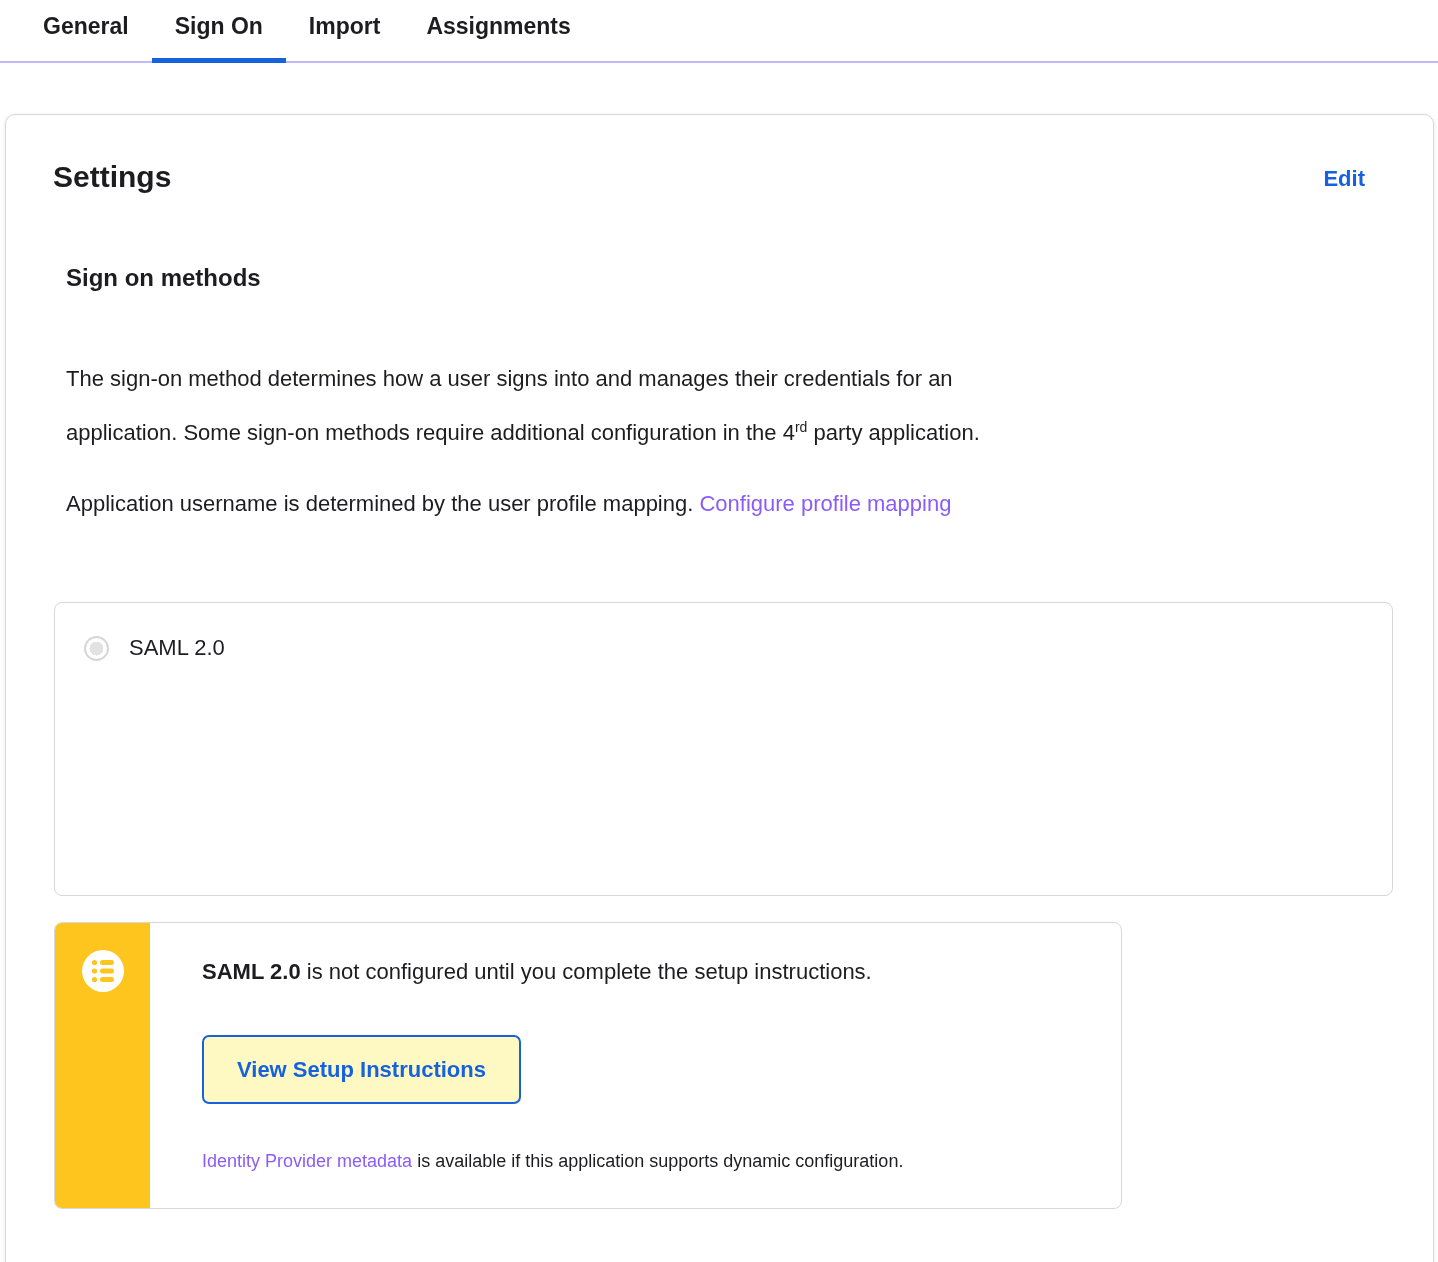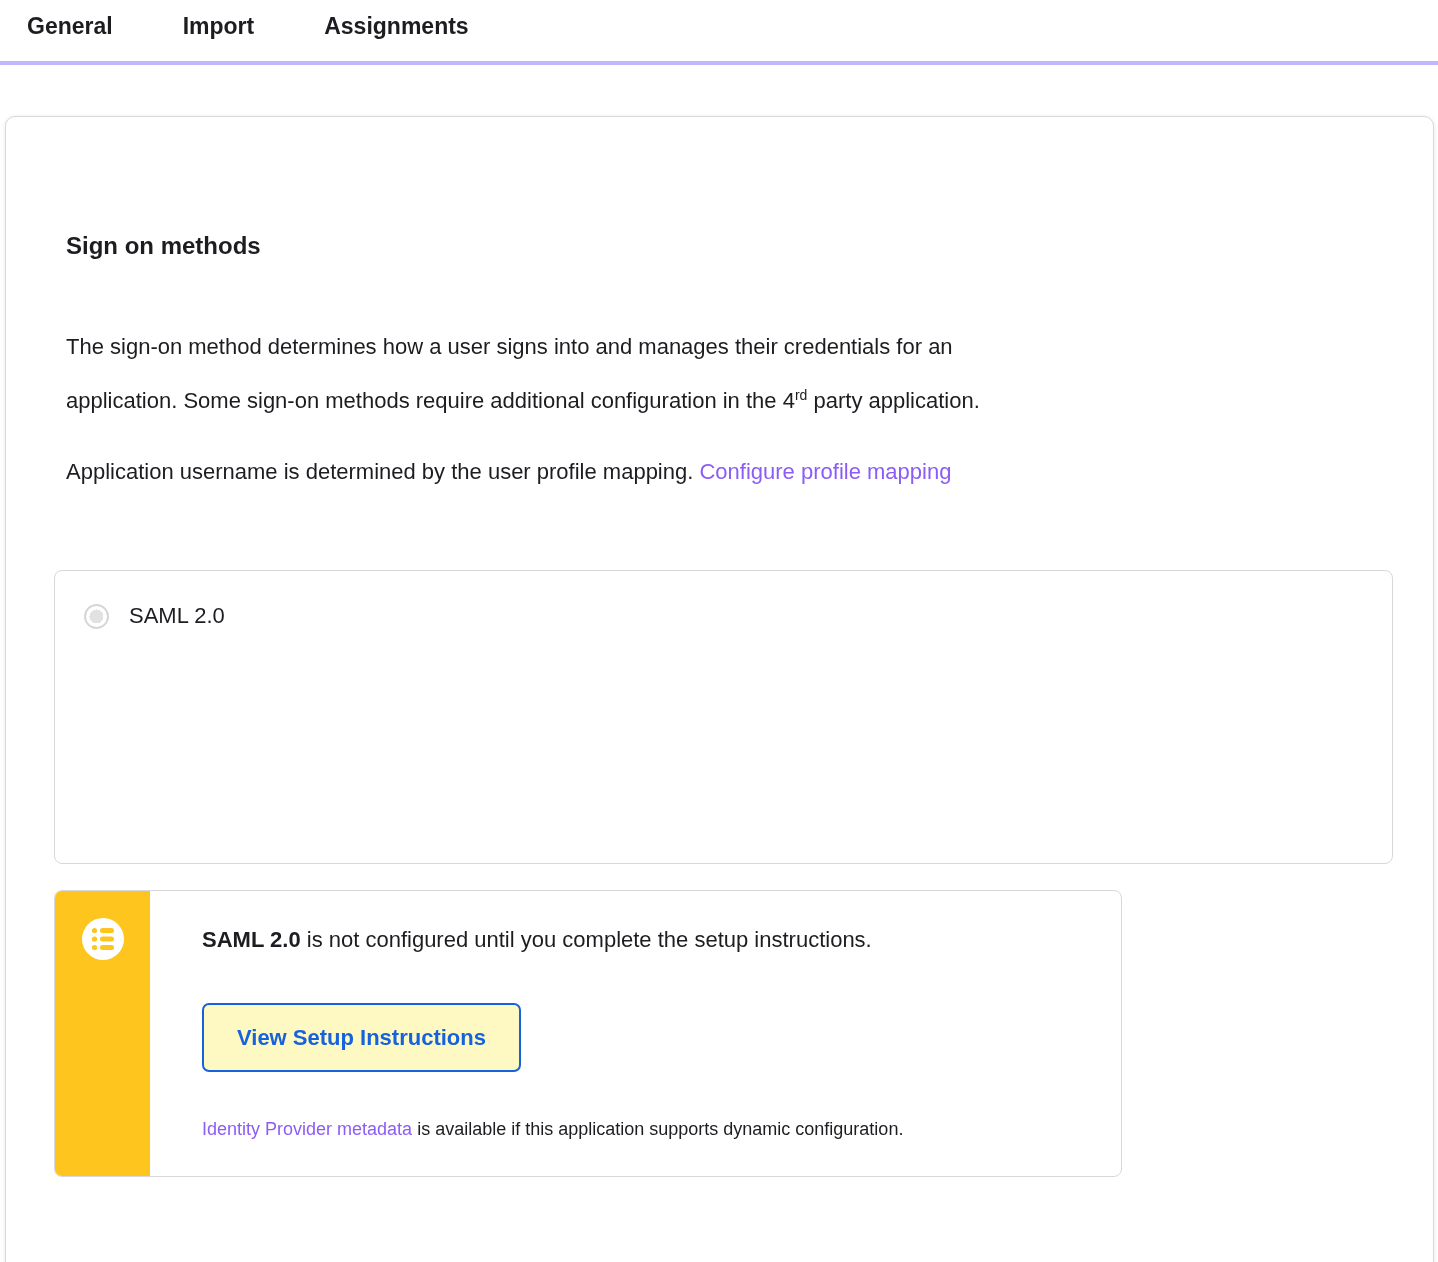--- a/index.html
+++ b/index.html
@@ -7,23 +7,22 @@
     width: 1438px; height: 1262px;
     background: #ffffff;
     font-family: "Liberation Sans", sans-serif;
     color: #1d1d21;
     overflow: hidden;
   }
 
   
   .tabbar {
     display: flex;
-    gap: 24px;
-    padding-left: 4px;
-    border-bottom: 4px solid #c4b5fd;
+    padding-left: 20px;
+    border-bottom: 2px solid #c4b5fd;
   }
   .tab {
     font-size: 23px;
     font-weight: 700;
     padding: 13px 23px 18px 23px;
     border-bottom: 5px solid transparent;
     margin-bottom: -2px;
     cursor: pointer;
     white-space: nowrap;
   }
@@ -142,27 +141,32 @@
     line-height: 65px;
     cursor: pointer;
   }
   .metadata-line { margin-top: 43px; font-size: 18px; line-height: 28px; }
 </style>
 </head>
 <body>
 
 <nav class="tabbar">
   <div class="tab">General</div>
+  <div class="tab active">Sign On</div>
   <div class="tab">Import</div>
   <div class="tab">Assignments</div>
 </nav>
 
 <section class="card">
   <div class="card-inner">
 
+    <div class="card-header">
+      <h1 class="card-title">Settings</h1>
+      <a class="edit-link">Edit</a>
+    </div>
 
     <div class="section">
       <h2 class="section-heading">Sign on methods</h2>
 
       <p class="para">
         <span>The sign-on method determines how a user signs into and manages their credentials for an</span><br>
         <span>application. Some sign-on methods require additional configuration in the 4</span><sup>rd</sup><span> party application.</span>
       </p>
 
       <p class="para para2">

